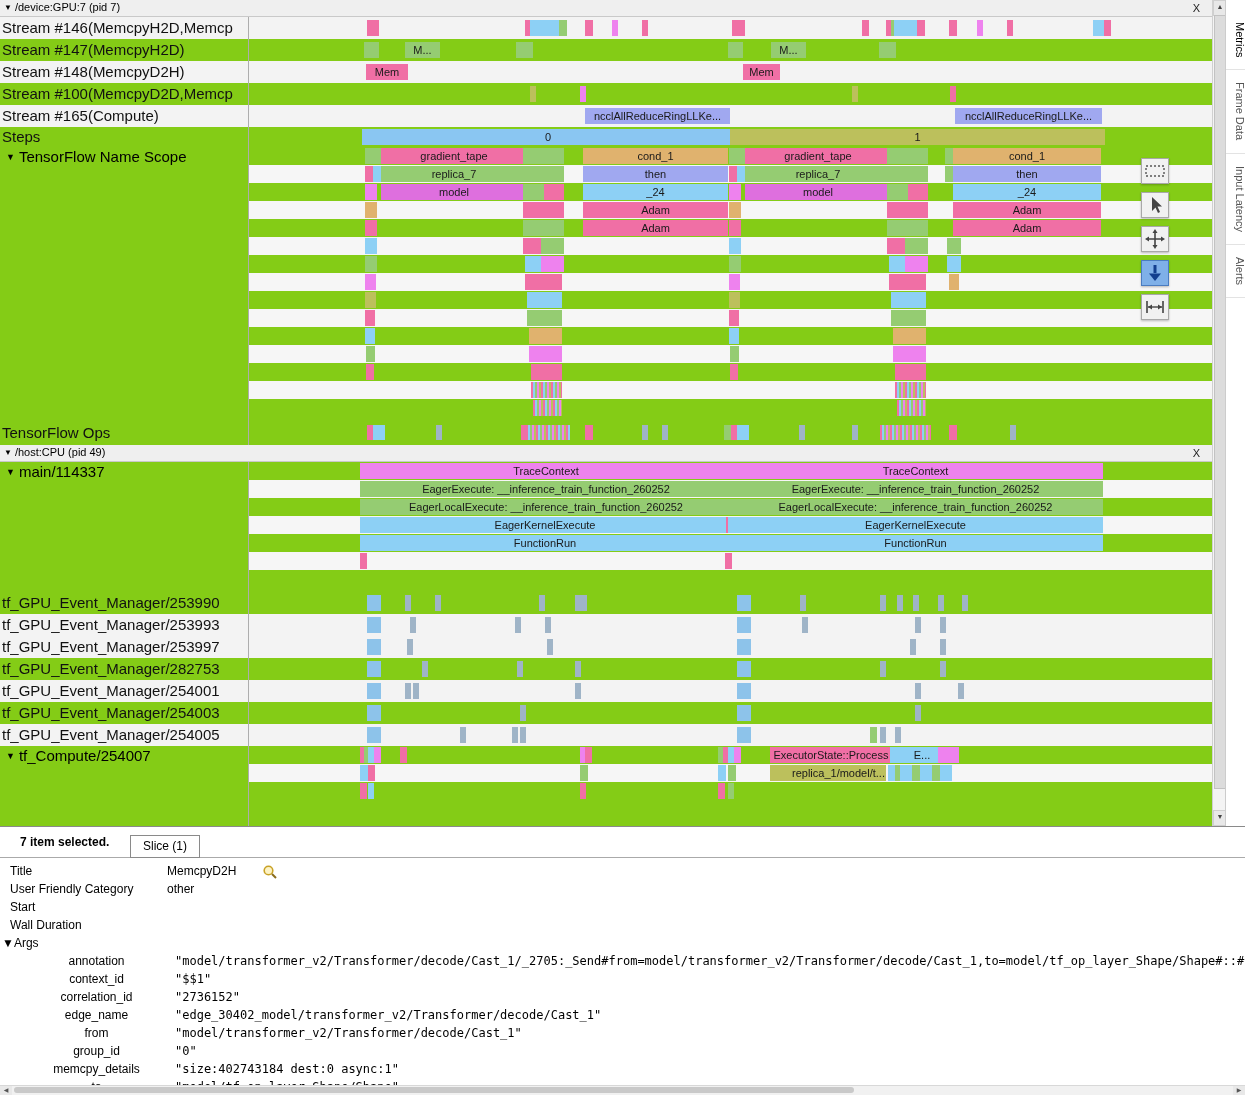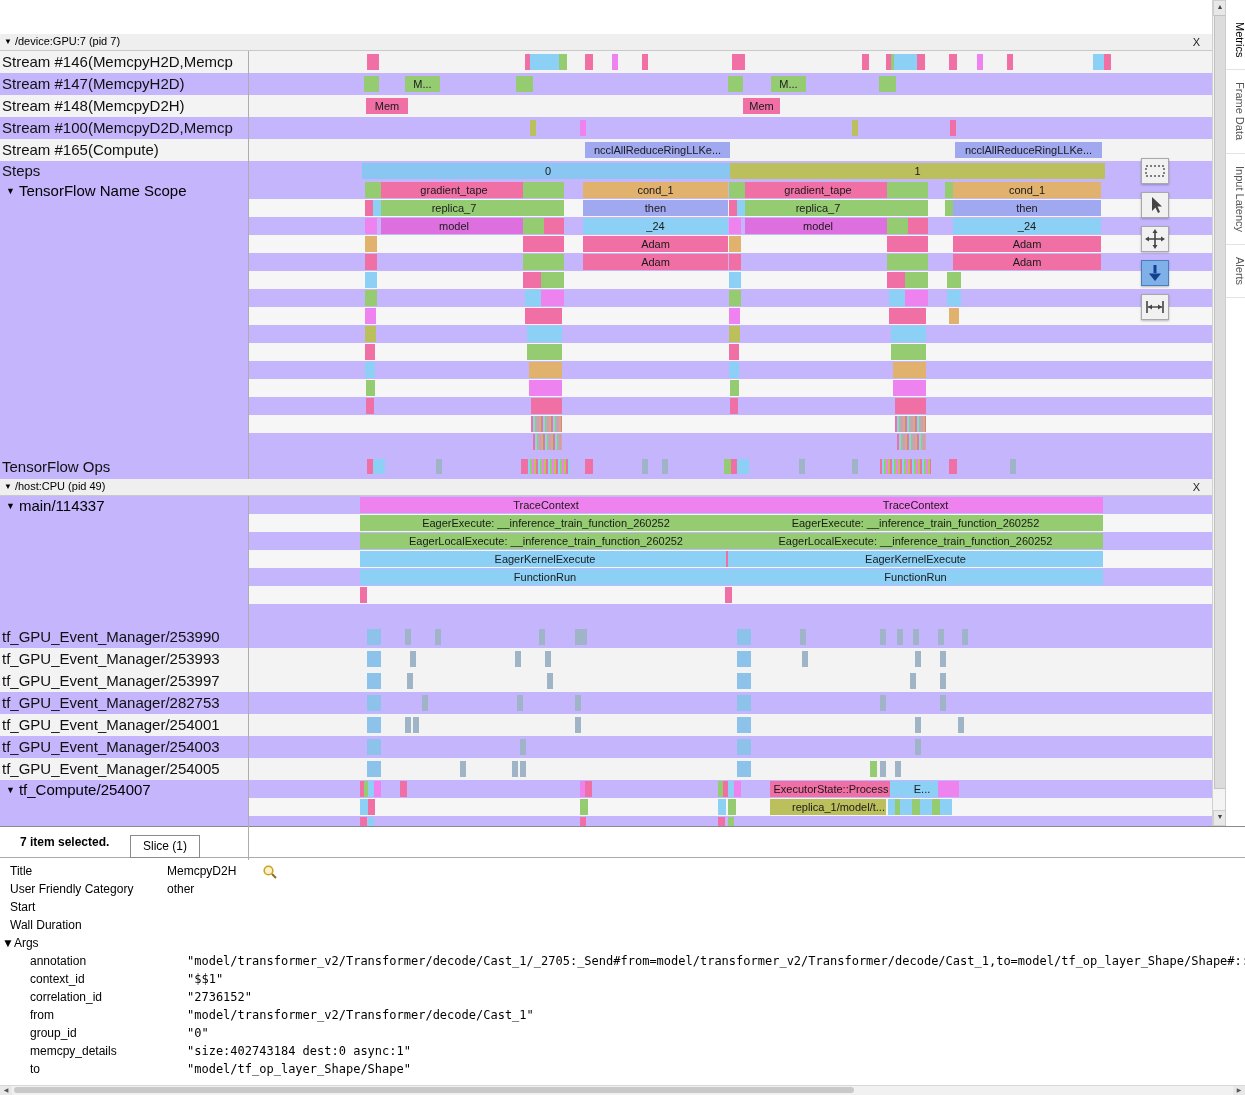--- a/index.html
+++ b/index.html
@@ -1,21 +1,21 @@
 <!DOCTYPE html>
 <html><head>
 <meta charset="utf-8">
 <style>
   html,body{margin:0;padding:0;}
   body{
     width:1245px;height:1095px;position:relative;overflow:hidden;
     font-family:"Liberation Sans","DejaVu Sans",sans-serif;
     background:#fff;color:#000;
   }
-  .trace{position:absolute;top:0;left:0;width:1212px;height:826px;overflow:hidden;background:#c4b5fd;margin-top:34px;}
+  .trace{position:absolute;top:0;left:0;width:1212px;height:826px;overflow:hidden;background:#84cc16;}
   .vdivider{position:absolute;left:248px;top:0;bottom:0;width:1px;background:#adadad;z-index:2;}
   .sec-header{position:relative;height:16px;background:#efefef;border-bottom:1px solid #c9c9c9;
     font-size:11px;line-height:15px;padding-left:4px;z-index:3;}
   .sec-header .tri{font-size:8px;vertical-align:1px;margin-right:3px;}
   .sec-header .close{position:absolute;right:12px;top:1px;font-size:11px;color:#222;cursor:pointer;}
   .track{display:flex;height:22px;position:relative;}
   .track.alt{background:#f3f3f3;}
   .track-label{width:248px;flex:none;font-size:15px;line-height:22px;white-space:nowrap;
     overflow:hidden;padding-left:2px;color:#111;}
   .track-timeline{flex:1;position:relative;}
@@ -64,21 +64,21 @@
   .selected-text{position:absolute;left:20px;top:0;line-height:30px;font-size:12px;font-weight:bold;}
   .slice-tab{position:absolute;left:130px;top:8px;height:21px;padding:0 12px;line-height:20px;
     border:1px solid #8a8a8a;background:#fff;font-size:12px;cursor:pointer;}
   .details{padding-top:4px;}
   .drow{display:flex;height:18px;font-size:12px;align-items:center;}
   .dlabel{width:157px;flex:none;padding-left:10px;}
   .dvalue{white-space:nowrap;}
   .mag{margin-left:26px;vertical-align:-2px;}
   .args-title{height:18px;font-size:12px;line-height:18px;padding-left:2px;}
   .arow{display:flex;height:18px;font-size:12px;align-items:center;}
-  .aname{width:157px;flex:none;padding-left:30px;}
+  .aname{width:157px;flex:none;padding-left:18px;text-align:center;}
   .avalue{font-family:"DejaVu Sans Mono","Liberation Mono",monospace;font-size:12px;
     white-space:pre;overflow:hidden;}
   
   .hscroll{position:absolute;bottom:0;left:0;width:1245px;height:9px;background:#f1f1f1;
     border-top:1px solid #d8d8d8;}
   .hscroll .hbtn{position:absolute;top:0;bottom:0;width:12px;font-size:6px;color:#555;
     text-align:center;line-height:8px;background:#e8e8e8;cursor:pointer;}
   .hscroll .hbtn.left{left:0;}
   .hscroll .hbtn.right{right:0;}
   .hscroll .thumb{position:absolute;left:14px;top:1px;height:6px;width:840px;background:#c9c9c9;
@@ -561,20 +561,24 @@
           </div>
           <div class="arow">
             <span class="aname">context_id</span>
             <span class="avalue">"$$1"</span>
           </div>
           <div class="arow">
             <span class="aname">correlation_id</span>
             <span class="avalue">"2736152"</span>
           </div>
           <div class="arow">
+            <span class="aname">edge_name</span>
+            <span class="avalue">"edge_30402_model/transformer_v2/Transformer/decode/Cast_1"</span>
+          </div>
+          <div class="arow">
             <span class="aname">from</span>
             <span class="avalue">"model/transformer_v2/Transformer/decode/Cast_1"</span>
           </div>
           <div class="arow">
             <span class="aname">group_id</span>
             <span class="avalue">"0"</span>
           </div>
           <div class="arow">
             <span class="aname">memcpy_details</span>
             <span class="avalue">"size:402743184 dest:0 async:1"</span>

